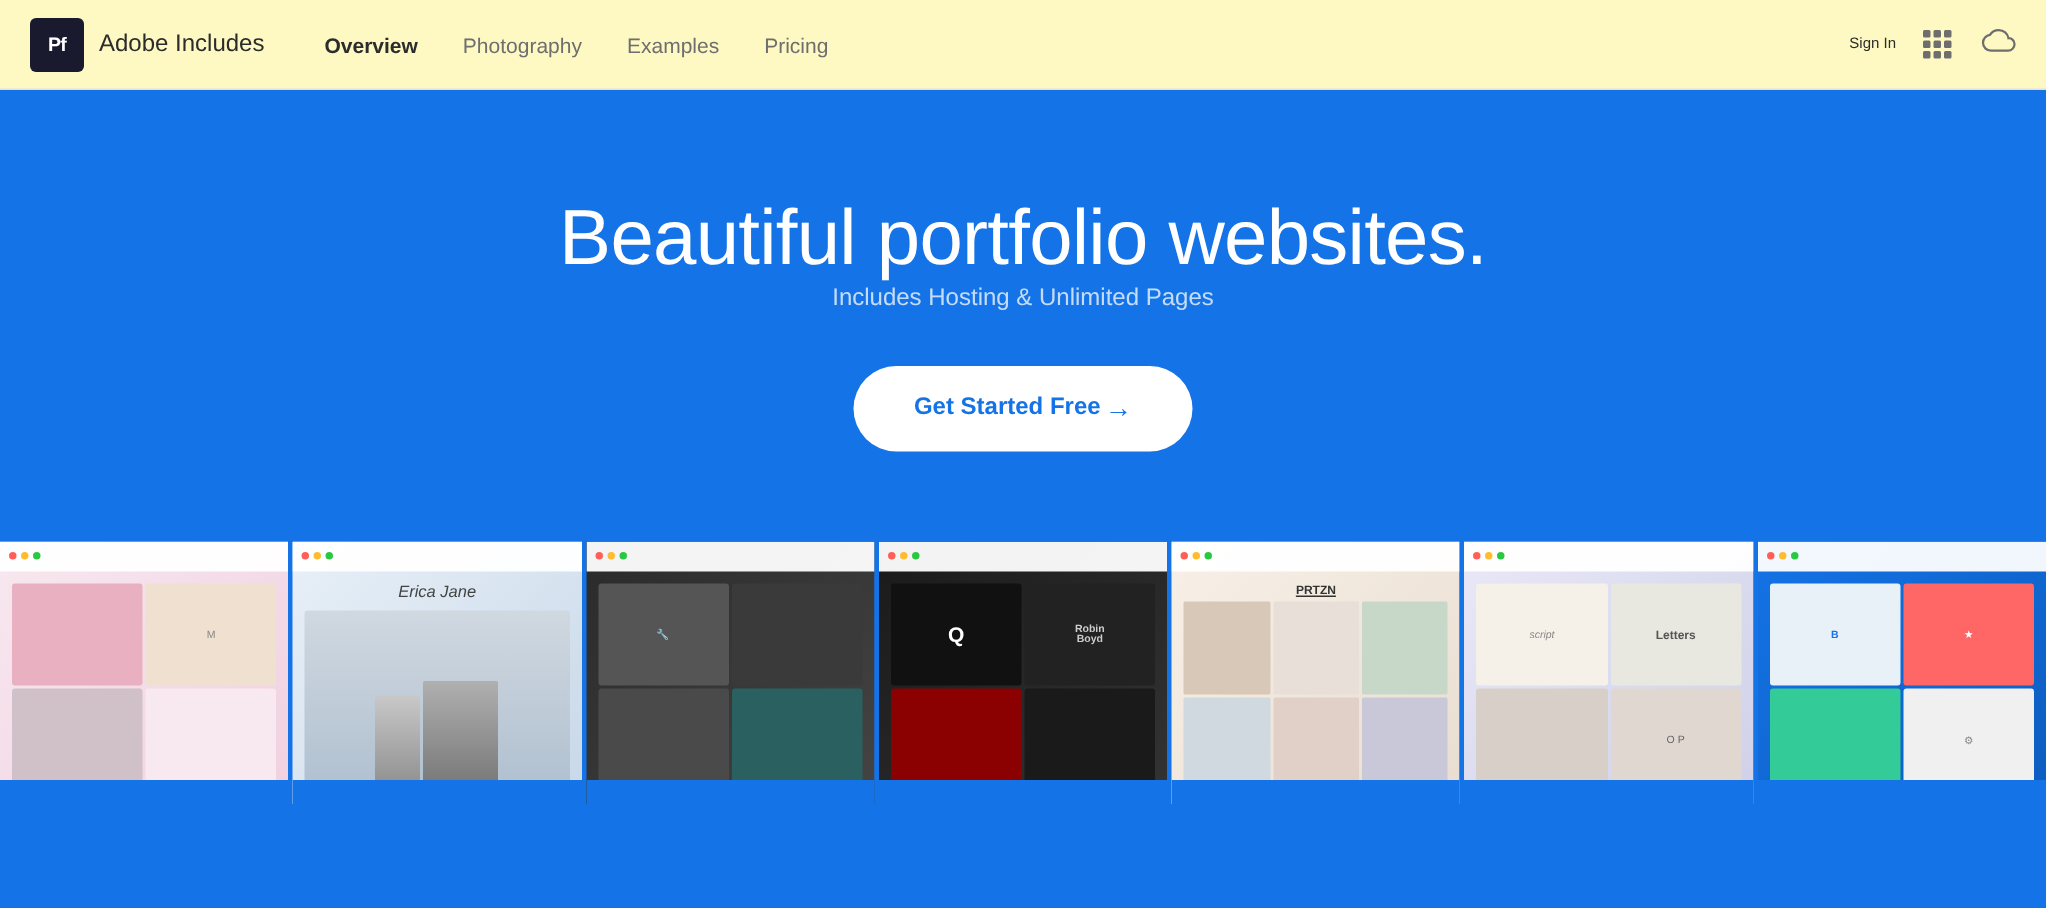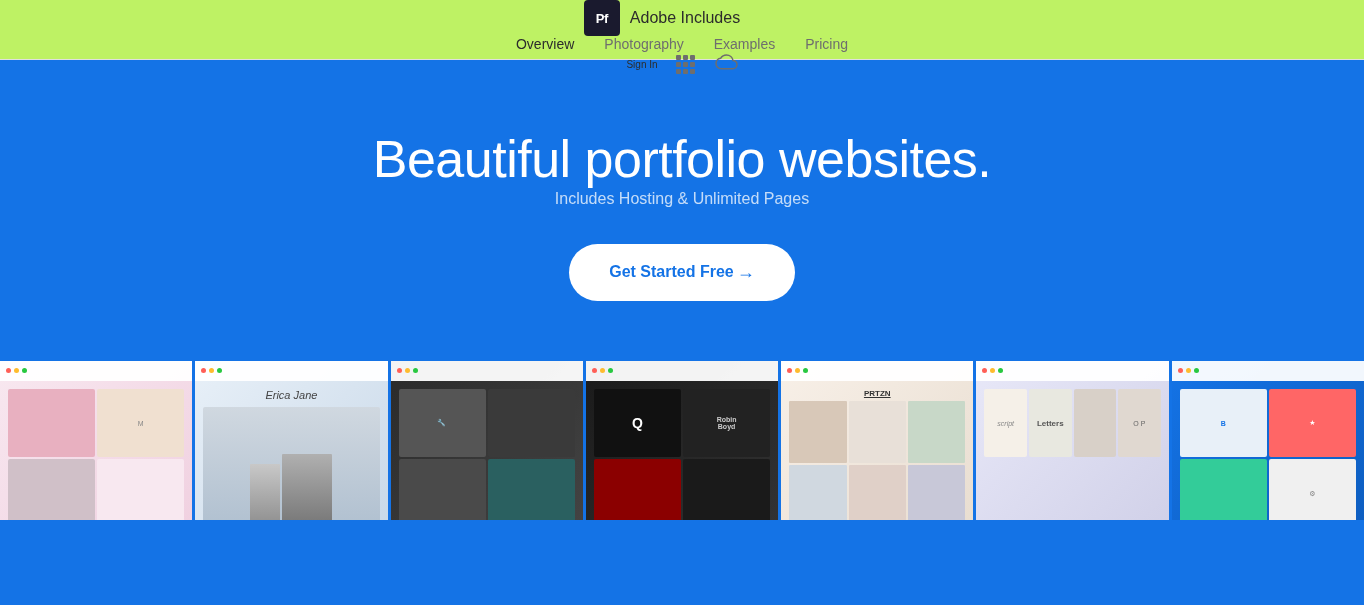--- a/index.html
+++ b/index.html
@@ -2,27 +2,26 @@
 <html><head>
   <meta charset="utf-8">
   <style>
     * { margin: 0; padding: 0; box-sizing: border-box; }
     body { font-family: 'Adobe Clean', Arial, sans-serif; width: 1364px; overflow-x: hidden; background: #1473e6; }
 
     
     .navbar {
       display: flex;
       align-items: center;
-      background: #bef264;
+      background: #fef9c3;
       height: 60px;
       padding: 0 20px;
       border-bottom: 1px solid #e0e0e0;
       position: relative;
       z-index: 10;
-      flex-direction: column;
     }
     .navbar-brand {
       display: flex;
       align-items: center;
       gap: 10px;
       margin-right: 40px;
       text-decoration: none;
     }
     .brand-icon {
       width: 36px;
@@ -49,21 +48,21 @@
       flex: 1;
     }
     .nav-link {
       font-size: 14px;
       color: #6e6e6e;
       text-decoration: none;
       cursor: pointer;
     }
     .nav-link.active {
       color: #2c2c2c;
-      font-weight: 400;
+      font-weight: 700;
     }
     .navbar-right {
       display: flex;
       align-items: center;
       gap: 18px;
     }
     .sign-in {
       font-size: 10px;
       color: #2c2c2c;
       cursor: pointer;
@@ -341,21 +340,21 @@
     <div class="preview-bottom-bar"></div>
   </div>
 
   <div class="preview-item p6">
     <div class="preview-bar">
       <span class="dot dot-r"></span>
         <span class="dot dot-y"></span>
         <span class="dot dot-g"></span>
     </div>
     <div class="preview-content">
-      <div style="display:grid;grid-template-columns:1fr 1fr 1fr 1fr;grid-template-rows:1fr 1fr;gap:2px;width:100%;height:100%;">
+      <div style="display:grid;grid-template-columns:1fr 1fr;grid-template-rows:1fr 1fr;gap:2px;width:100%;height:100%;">
         <div style="background:#f5f0e8;border-radius:2px;display:flex;align-items:center;justify-content:center;">
           <span style="font-size:7px;color:#888;font-style:italic;">script</span>
         </div>
         <div style="background:#e8e8e0;border-radius:2px;display:flex;align-items:center;justify-content:center;">
           <span style="font-size:8px;font-weight:bold;color:#555;">Letters</span>
         </div>
         <div style="background:#d8d0c8;border-radius:2px;"></div>
         <div style="background:#e0d8d0;border-radius:2px;display:flex;align-items:center;justify-content:center;">
           <span style="font-size:7px;color:#666;">O P</span>
         </div>

